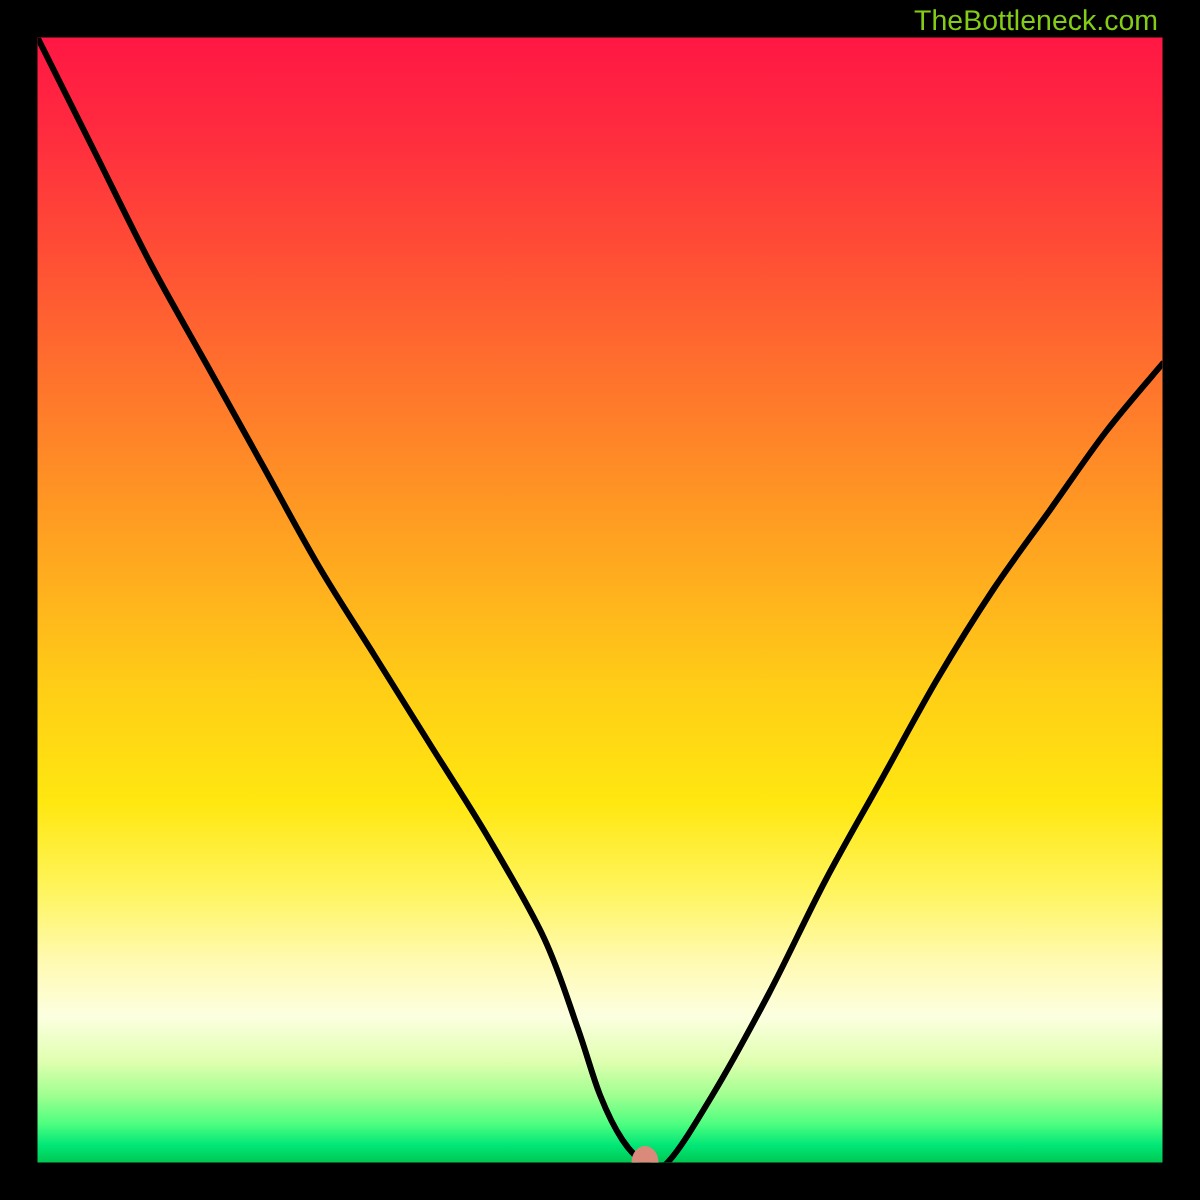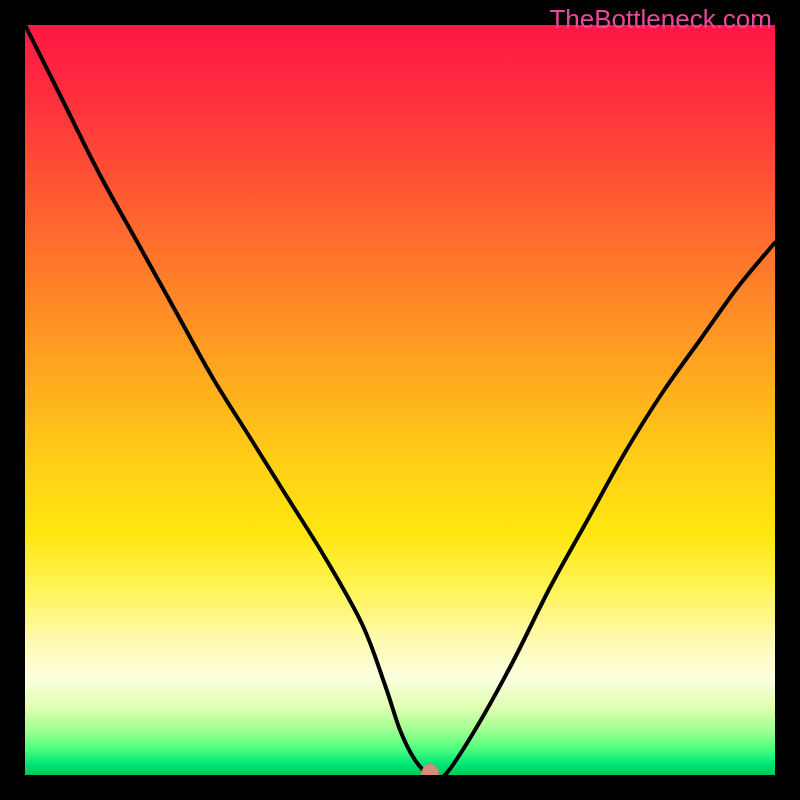--- a/index.html
+++ b/index.html
@@ -39,22 +39,22 @@
       #a0ff90 94%,
       #50ff80 96.5%,
       #00e676 98.5%,
       #00c853 100%
     );
   }
   .watermark {
     position: absolute;
     top: 4px;
     right: 28px;
-    color: #ec4899;
-    font-size: 26px;
+    color: #84cc16;
+    font-size: 19px;
     font-family: Arial, sans-serif;
     z-index: 10;
   }
   svg.curve {
     position: absolute;
     left: 0;
     top: 0;
     width: 750px;
     height: 750px;
   }

